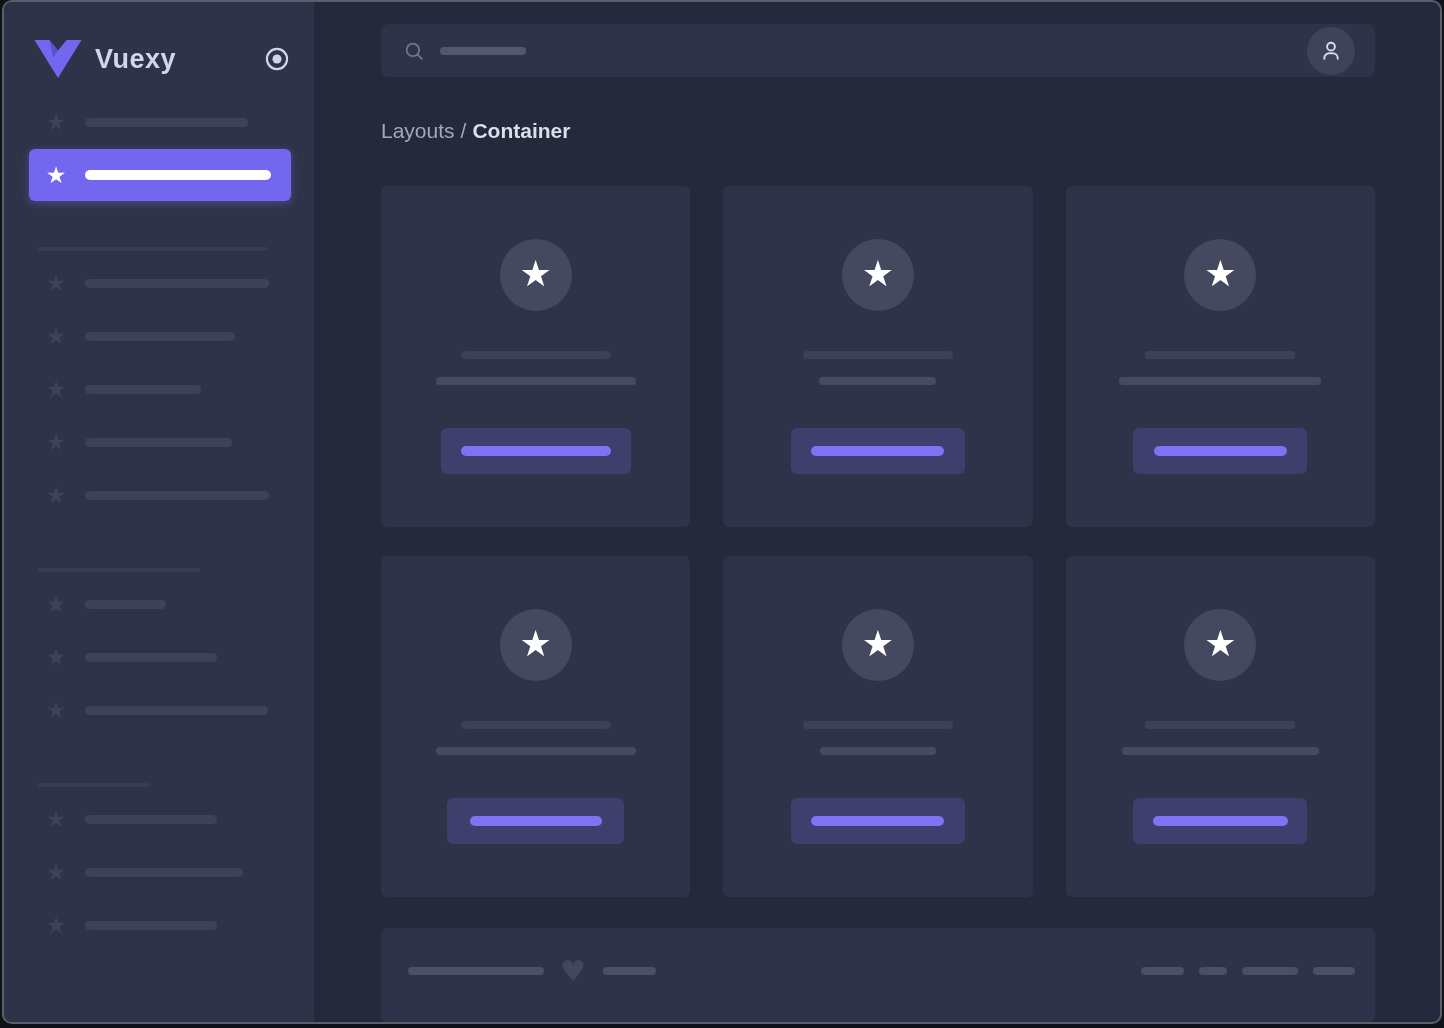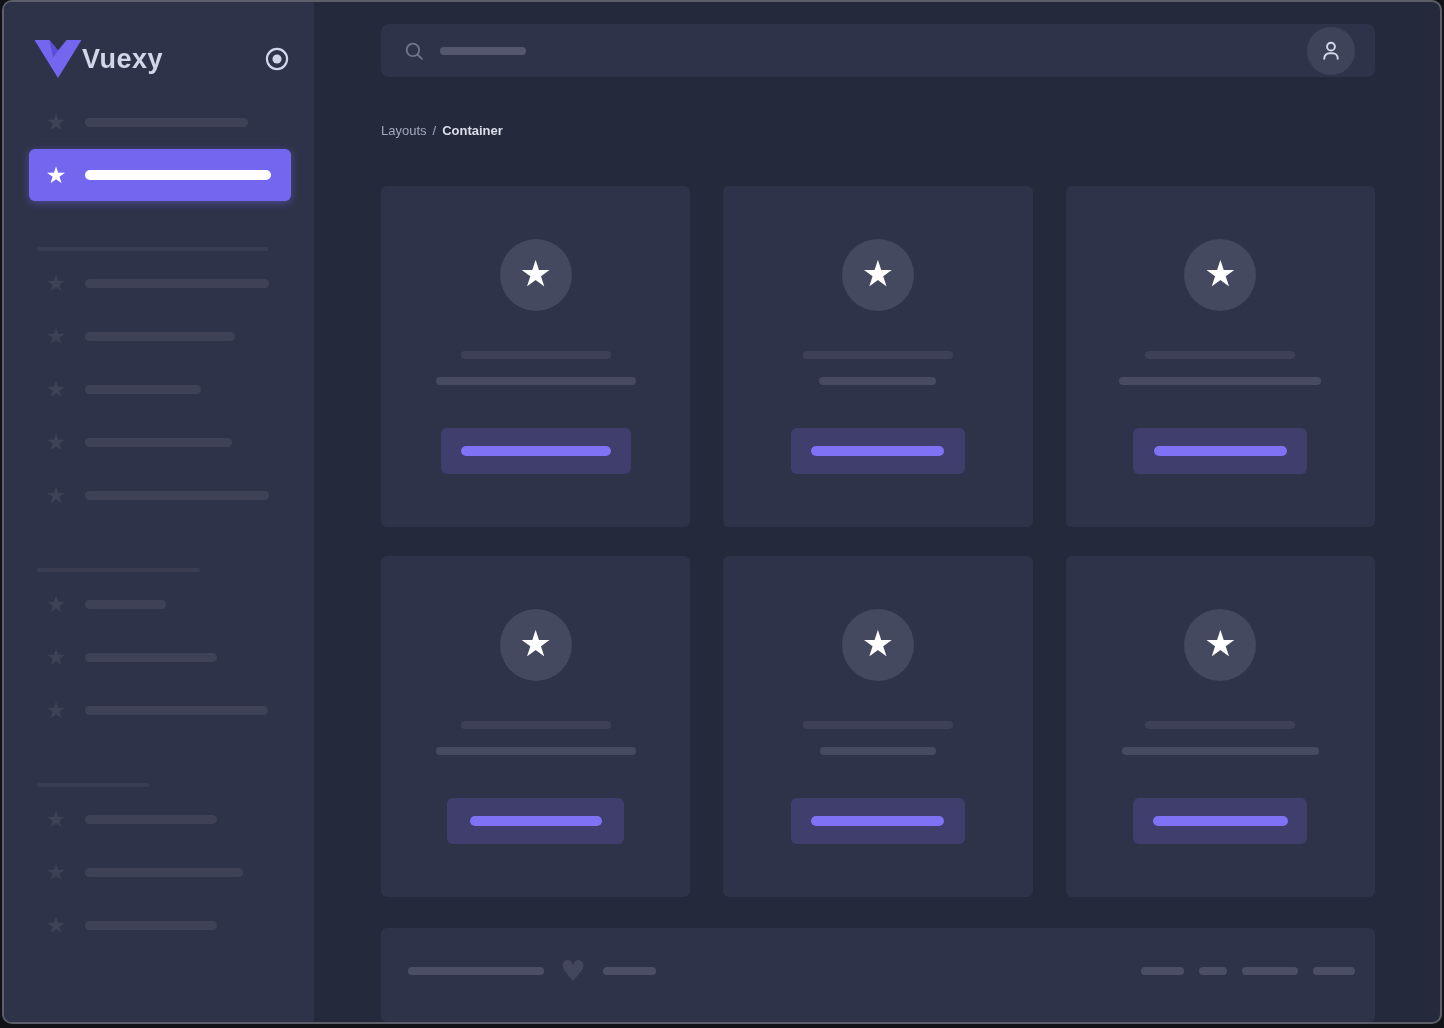--- a/index.html
+++ b/index.html
@@ -9,21 +9,21 @@
   .screen {
     width:1440px; height:1024px; margin:0 auto;
     border:2px solid #5c5e69; border-radius:10px;
     overflow:hidden; display:flex; background:#25293c;
   }
 
   
   .sidebar { width:310px; flex-shrink:0; background:#2f3349; }
   .sidebar-header { display:flex; align-items:center; padding:38px 24px 0 30px; }
   .logo-svg { width:48px; height:38px; display:block; }
-  .brand-text { font-size:27px; font-weight:bold; color:#d3d5e9; letter-spacing:.5px; }
+  .brand-text { font-size:27px; font-weight:bold; color:#d3d5e9; margin-left:13px; letter-spacing:.5px; }
   .pin-toggle { margin-left:auto; color:#d2d5ea; display:flex; cursor:pointer; }
   .pin-toggle svg { width:26px; height:26px; }
 
   .menu { margin-top:18px; }
   .nav-item { height:53px; display:flex; align-items:center; padding-left:40px; cursor:pointer; }
   .nav-star { font-family:"DejaVu Sans",sans-serif; font-size:23px; line-height:1; color:#3f4257; width:24px; text-align:center; }
   .nav-bar { height:9px; border-radius:4.5px; background:#3f4257; margin-left:17px; }
   .nav-item.active {
     height:52px; margin:0 23px 1px 25px; padding-left:15px;
     background:#7367f0; border-radius:6px;
@@ -41,21 +41,21 @@
     display:flex; align-items:center; padding:0 20px 0 22px; cursor:text;
   }
   .search-icon { width:22px; height:22px; color:#70748a; flex-shrink:0; }
   .search-skel { height:8px; border-radius:4px; background:#54576e; margin-left:15px; }
   .avatar {
     margin-left:auto; width:48px; height:48px; border-radius:50%;
     background:#3f435a; display:flex; align-items:center; justify-content:center; cursor:pointer;
   }
   .avatar svg { width:26px; height:26px; color:#d6d9ec; }
 
-  .breadcrumb { margin-top:44px; font-size:13px; line-height:20px; color:#a5a8bc; }
+  .breadcrumb { margin-top:44px; font-size:21px; line-height:20px; color:#a5a8bc; }
   .breadcrumb .crumb-link { cursor:pointer; }
   .breadcrumb .sep { margin:0 6px; }
   .breadcrumb .current { color:#dcdeea; font-weight:600; }
 
   .grid {
     margin-top:45px; display:grid;
     grid-template-columns:repeat(3,1fr); column-gap:33px; row-gap:29px;
   }
   .card {
     height:341px; border-radius:6px; background:#2f3349;

